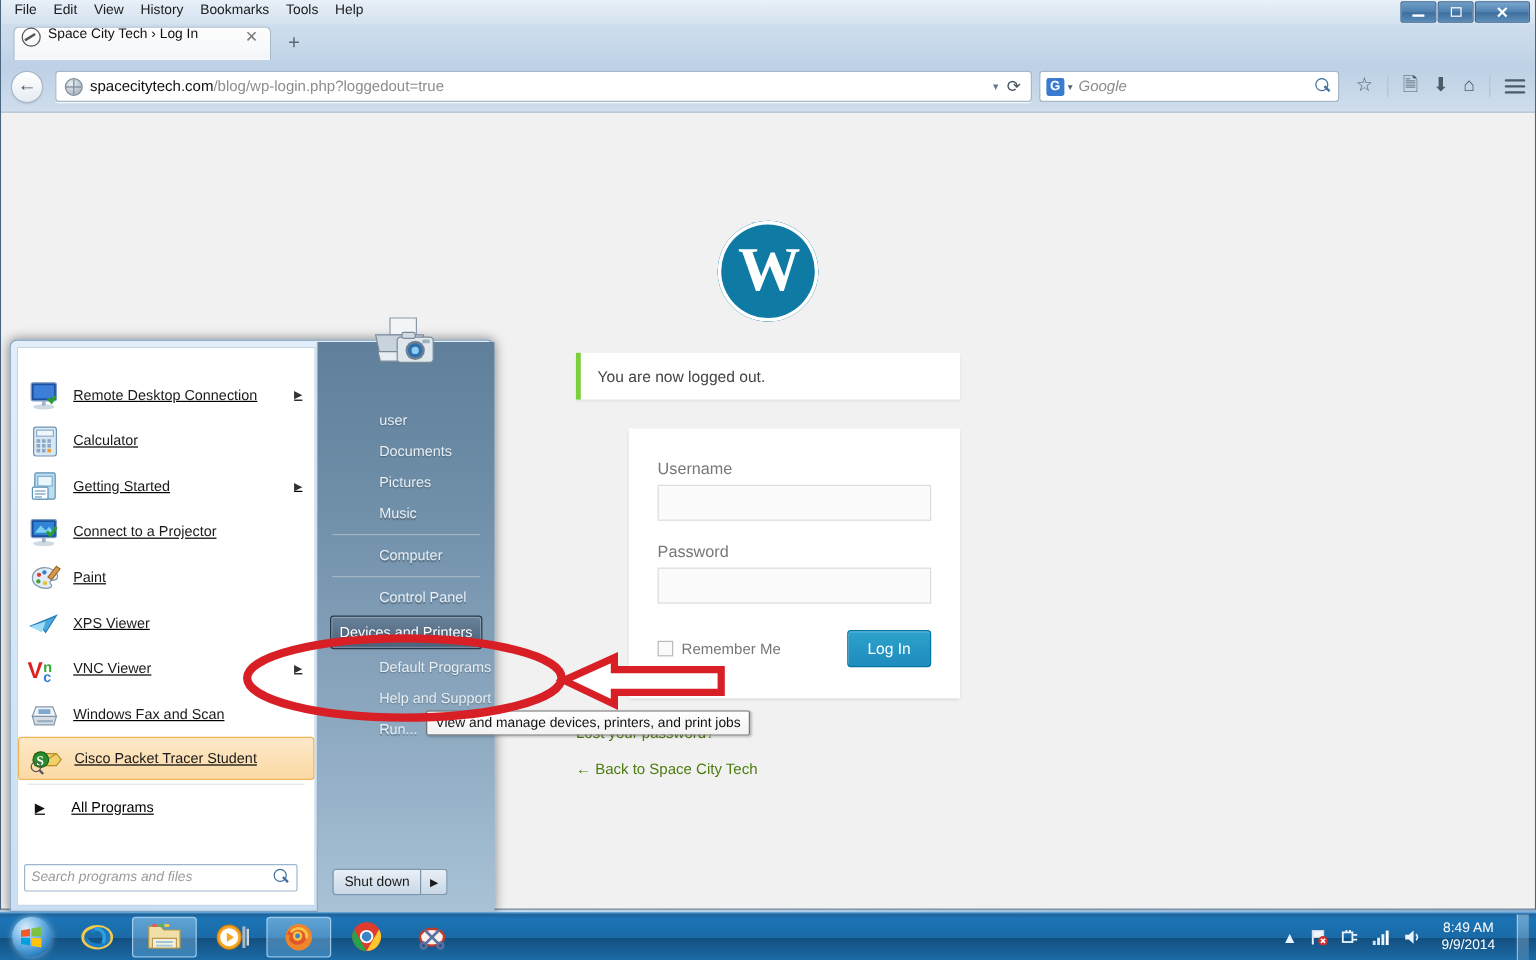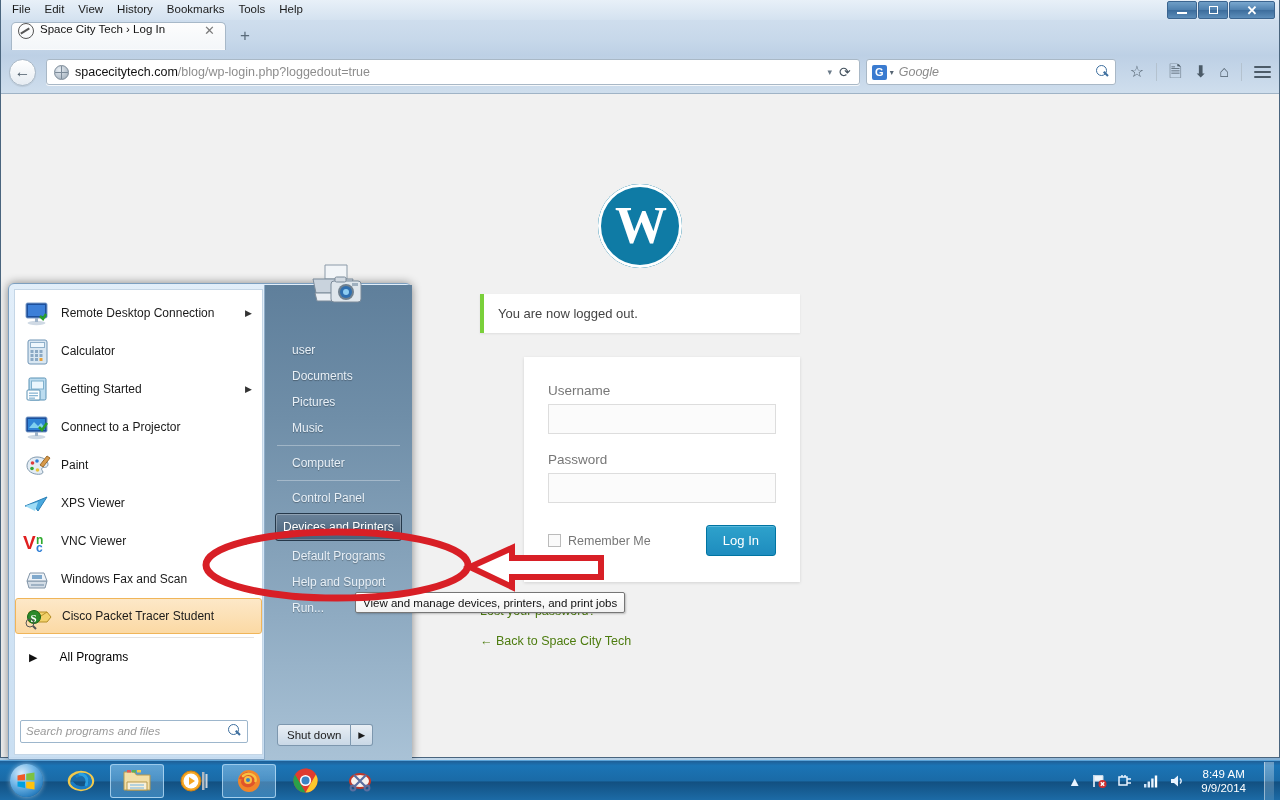--- a/index.html
+++ b/index.html
@@ -205,21 +205,21 @@
     position: absolute; left: 8px; top: 283px; width: 404px; height: 477px;
     border: 1px solid #7c9fc0; border-radius: 6px 6px 0 0;
     box-shadow: 0 0 10px rgba(0,0,0,0.45);
     overflow: visible;
     background: linear-gradient(180deg, rgba(225,238,250,0.97), rgba(200,222,242,0.97));
   }
   .sm-left {
     position: absolute; left: 5px; top: 5px; width: 249px; height: 466px;
     background: #ffffff; border: 1px solid #c5d6e6;
   }
-  .sm-progs { padding-top: 4px; }
+  .sm-progs { padding-top: 20px; text-decoration: underline; }
   .sm-item {
     display: flex; align-items: center; height: 38px; padding: 0 6px 0 8px;
     font-size: 12px; color: #1a1a1a; cursor: pointer; position: relative;
   }
   .sm-item .ic { width: 29px; height: 29px; flex:0 0 auto; margin-right: 9px; position: relative; }
   .sm-item .lbl { flex: 1 1 auto; }
   .sm-item .arw { font-size: 9px; color: #333; padding-right: 4px; }
   .sm-item.selected {
     background: linear-gradient(180deg, #fde8c8 0%, #fbd9a4 100%);
     border: 1px solid #f0b559; border-radius: 3px; height: 36px;
@@ -244,20 +244,21 @@
     background: linear-gradient(180deg, #5f7f9b 0%, #6f8ea8 28%, #8fabc2 70%, #a9c2d6 100%);
     border-left: 1px solid #8fadc8;
   }
   .sm-avatar {
     position: absolute; left: 40px; top: -30px; width: 66px; height: 58px; z-index: 3;
   }
   .sm-rlist { position: absolute; left: 0; top: 52px; width: 100%; }
   .sm-ritem {
     padding: 6px 0 6px 27px; font-size: 12px; color: #ffffff; cursor: pointer;
     text-shadow: 0 1px 1px rgba(0,0,0,0.3);
+    margin-left: 24px;
   }
   .sm-ritem.plain { color: #e8f0f7; }
   .sm-rdiv { height:1px; background: rgba(255,255,255,0.32); margin: 4px 12px; }
   .sm-ritem.boxed {
     margin: 2px 10px 2px 10px; padding: 6px 0 6px 7px;
     background: linear-gradient(180deg, #6a8299 0%, #47617a 100%);
     border: 1px solid #25384a; border-radius: 3px;
     box-shadow: 0 0 0 1px rgba(255,255,255,0.25) inset;
   }
   .sm-shutdown {

